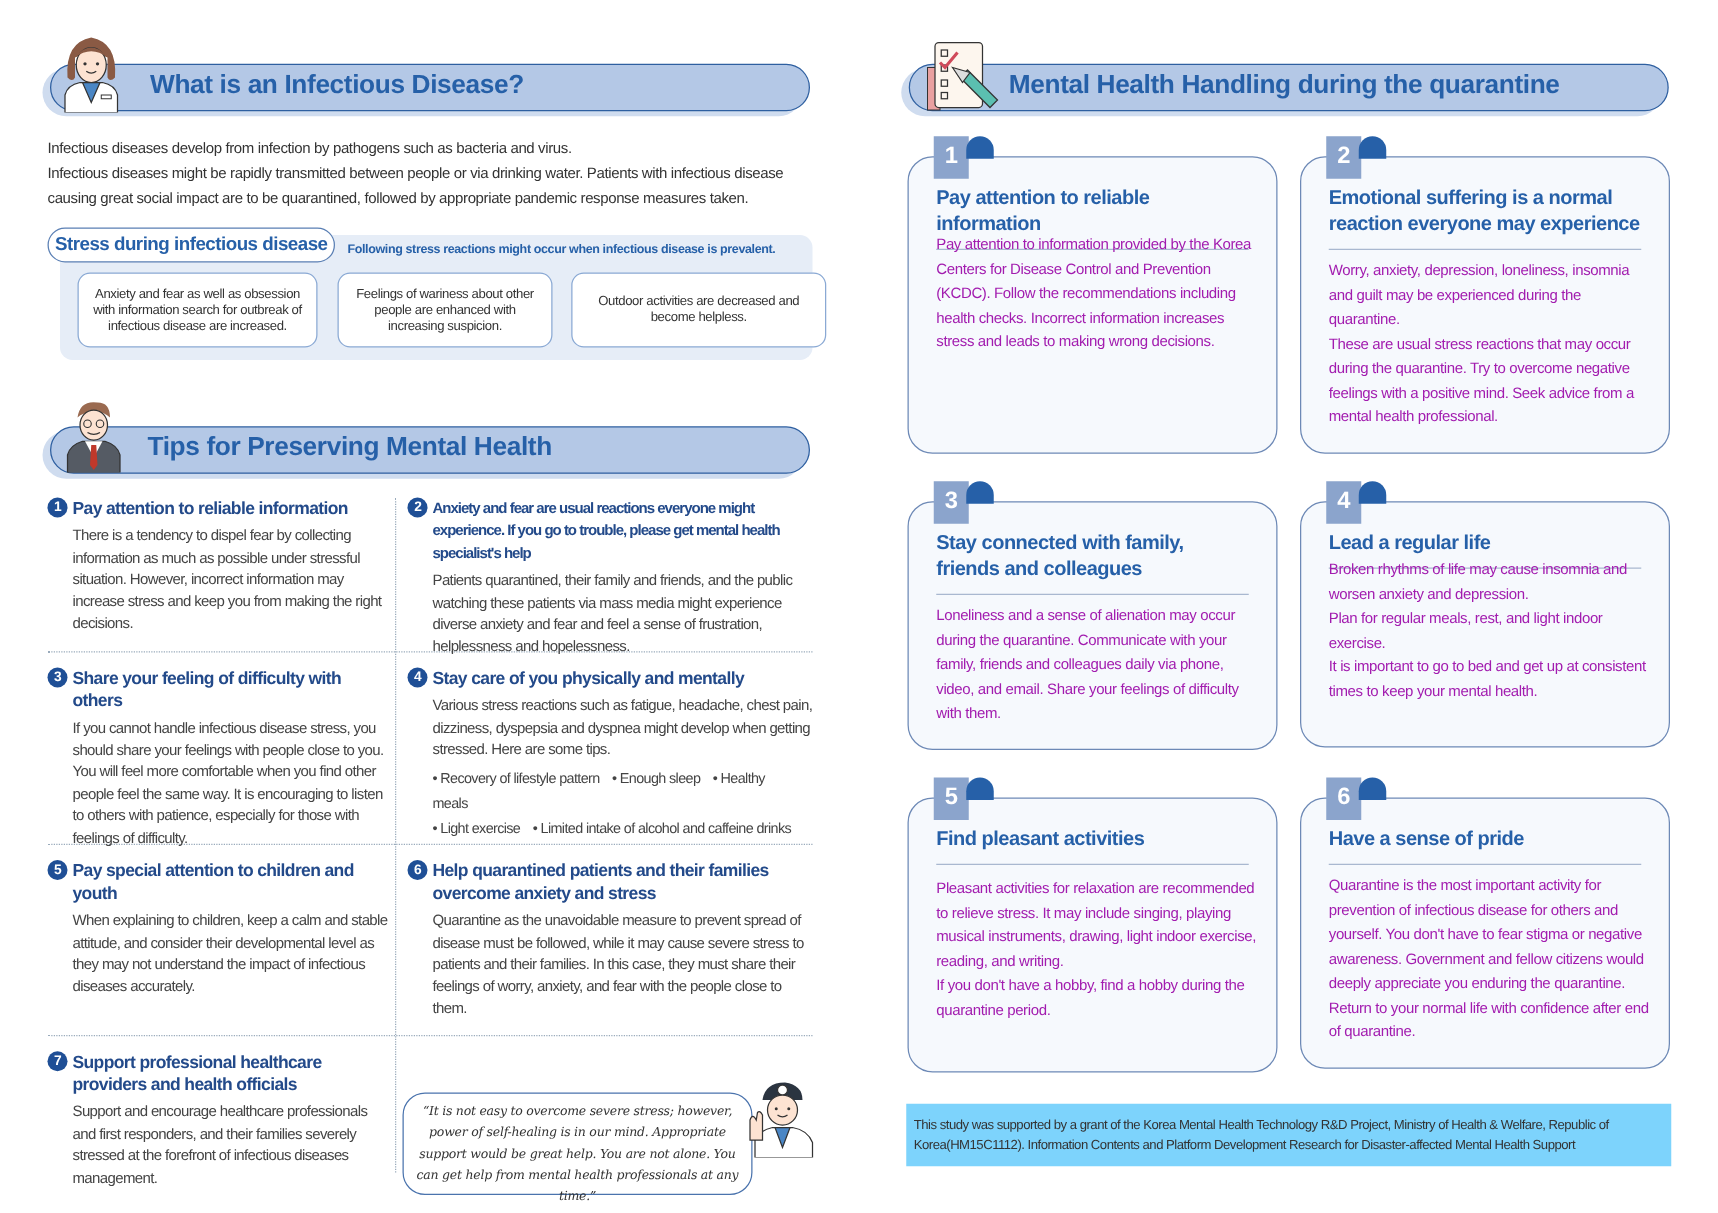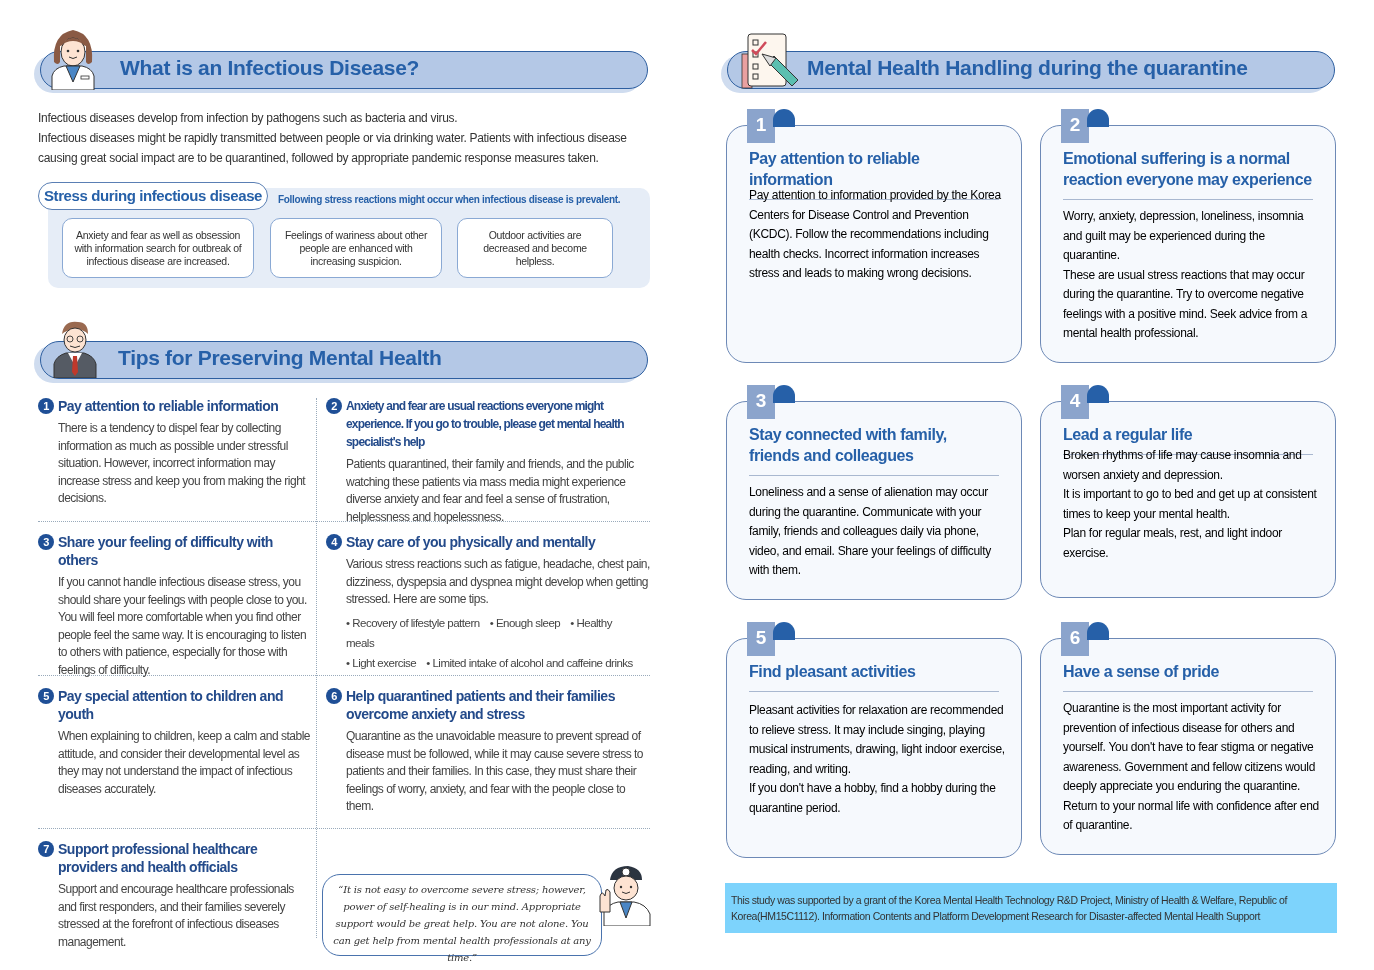--- a/index.html
+++ b/index.html
@@ -27,21 +27,21 @@
 
   .hdiv { position: absolute; height: 0; border-top: 1px dotted #9ab; }
   .vdiv { position: absolute; width: 0; border-left: 1px dotted #9ab; }
 
   .quote { position: absolute; left: 322px; top: 842px; width: 280px; height: 82px; border: 1.5px solid #4a73ad; border-radius: 18px; background: #fff; font-family: "DejaVu Serif", serif; font-style: italic; font-size: 10px; line-height: 17px; color: #333; text-align: center; padding: 6px 10px; letter-spacing: -0.2px; margin-top: 32px; }
 
   .card { position: absolute; width: 296px; border: 1.5px solid #6d89b6; border-radius: 20px; background: #f6f9fd; }
   .card-tab { position: absolute; top: -17px; left: 20px; width: 28px; height: 34px; background: #8ba4cc; color: #fff; font-size: 19px; font-weight: bold; text-align: center; line-height: 32px; }
   .card-tab-curl { position: absolute; top: -17px; left: 46px; width: 22px; height: 18px; background: #2660a8; border-radius: 11px 11px 0 0; }
   .card-title { position: absolute; left: 22px; right: 22px; top: 22px; font-size: 16px; font-weight: bold; color: #2660a8; line-height: 21px; letter-spacing: -0.4px; padding-bottom: 9px; border-bottom: 1.5px solid #a9b8d0; }
-  .card-body { position: absolute; left: 22px; right: 14px; font-size: 12px; line-height: 19.5px; color: #000000; letter-spacing: -0.3px; }
+  .card-body { position: absolute; left: 22px; right: 14px; font-size: 12px; line-height: 19.5px; color: #a21caf; letter-spacing: -0.3px; }
 
   .footer { position: absolute; left: 725px; top: 883px; width: 612px; height: 50px; background: #7dd3fc; font-size: 10.5px; line-height: 16px; color: #333; padding: 9px 6px; letter-spacing: -0.4px; }
 </style>
 </head>
 <body>
 
 <div class="banner" style="left:40px; top:51px; width:608px;"></div>
 <svg class="avatar" style="left:48px; top:24px;" width="50" height="66" viewBox="0 0 50 66">
   <path d="M6 38 Q4 10 25 6 Q46 10 44 38 Q40 42 38 38 L38 22 Q25 16 12 22 L12 38 Q10 42 6 38Z" fill="#8a5a44"></path>
   <ellipse cx="25" cy="28" rx="12" ry="14" fill="#fde3d2" stroke="#333" stroke-width="1"></ellipse>
@@ -58,21 +58,21 @@
 <div class="intro">
   <p>Infectious diseases develop from infection by pathogens such as bacteria and virus.</p>
   <p>Infectious diseases might be rapidly transmitted between people or via drinking water. Patients with infectious disease causing great social impact are to be quarantined, followed by appropriate pandemic response measures taken.</p>
 </div>
 
 <div class="stress-panel"></div>
 <div class="stress-pill">Stress during infectious disease</div>
 <div class="stress-note">Following stress reactions might occur when infectious disease is prevalent.</div>
 <div class="stress-box" style="left:62px; width:192px;">Anxiety and fear as well as obsession with information search for outbreak of infectious disease are increased.</div>
 <div class="stress-box" style="left:270px; width:172px;">Feelings of wariness about other people are enhanced with increasing suspicion.</div>
-<div class="stress-box" style="left:457px; width:156px;">Outdoor activities are decreased and become helpless.</div>
+<div class="stress-box" style="left:457px; width:204px;">Outdoor activities are decreased and become helpless.</div>
 
 <div class="banner" style="left:40px; top:341px; width:608px;"></div>
 <svg class="avatar" style="left:52px; top:316px;" width="46" height="62" viewBox="0 0 46 62">
   <path d="M10 18 Q12 4 26 6 Q36 6 36 18 Q30 12 22 14 Q14 14 10 18Z" fill="#9a6a50"></path>
   <ellipse cx="23" cy="24" rx="11" ry="12" fill="#fde3d2" stroke="#333" stroke-width="1"></ellipse>
   <circle cx="18" cy="23" r="3" fill="none" stroke="#333" stroke-width="0.9"></circle>
     <circle cx="28" cy="23" r="3" fill="none" stroke="#333" stroke-width="0.9"></circle>
   <path d="M18 30 Q23 33 28 30" stroke="#333" fill="none" stroke-width="1"></path>
   <path d="M2 62 L2 48 Q4 40 14 37 L32 37 Q42 40 44 48 L44 62Z" fill="#555b64" stroke="#333" stroke-width="1"></path>
   <path d="M16 37 L23 50 L30 37Z" fill="#fff"></path>
@@ -190,22 +190,22 @@
   <div class="card-body" style="top:81px;">
       <p>Loneliness and a sense of alienation may occur during the quarantine. Communicate with your family, friends and colleagues daily via phone, video, and email. Share your feelings of difficulty with them.</p>
     </div>
 </div>
 <div class="card" style="left:1040px; top:401px; height:197px;">
   <div class="card-tab">4</div>
     <div class="card-tab-curl"></div>
   <div class="card-title">Lead a regular life</div>
   <div class="card-body" style="top:44px;">
       <p>Broken rhythms of life may cause insomnia and worsen anxiety and depression.</p>
+      <p>Plan for regular meals, rest, and light indoor exercise.</p>
       <p>It is important to go to bed and get up at consistent times to keep your mental health.</p>
-      <p>Plan for regular meals, rest, and light indoor exercise.</p>
     </div>
 </div>
 <div class="card" style="left:726px; top:638px; height:220px;">
   <div class="card-tab">5</div>
     <div class="card-tab-curl"></div>
   <div class="card-title">Find pleasant activities</div>
   <div class="card-body" style="top:62px;">
       <p>Pleasant activities for relaxation are recommended to relieve stress. It may include singing, playing musical instruments, drawing, light indoor exercise, reading, and writing.</p>
       <p>If you don't have a hobby, find a hobby during the quarantine period.</p>
     </div>

